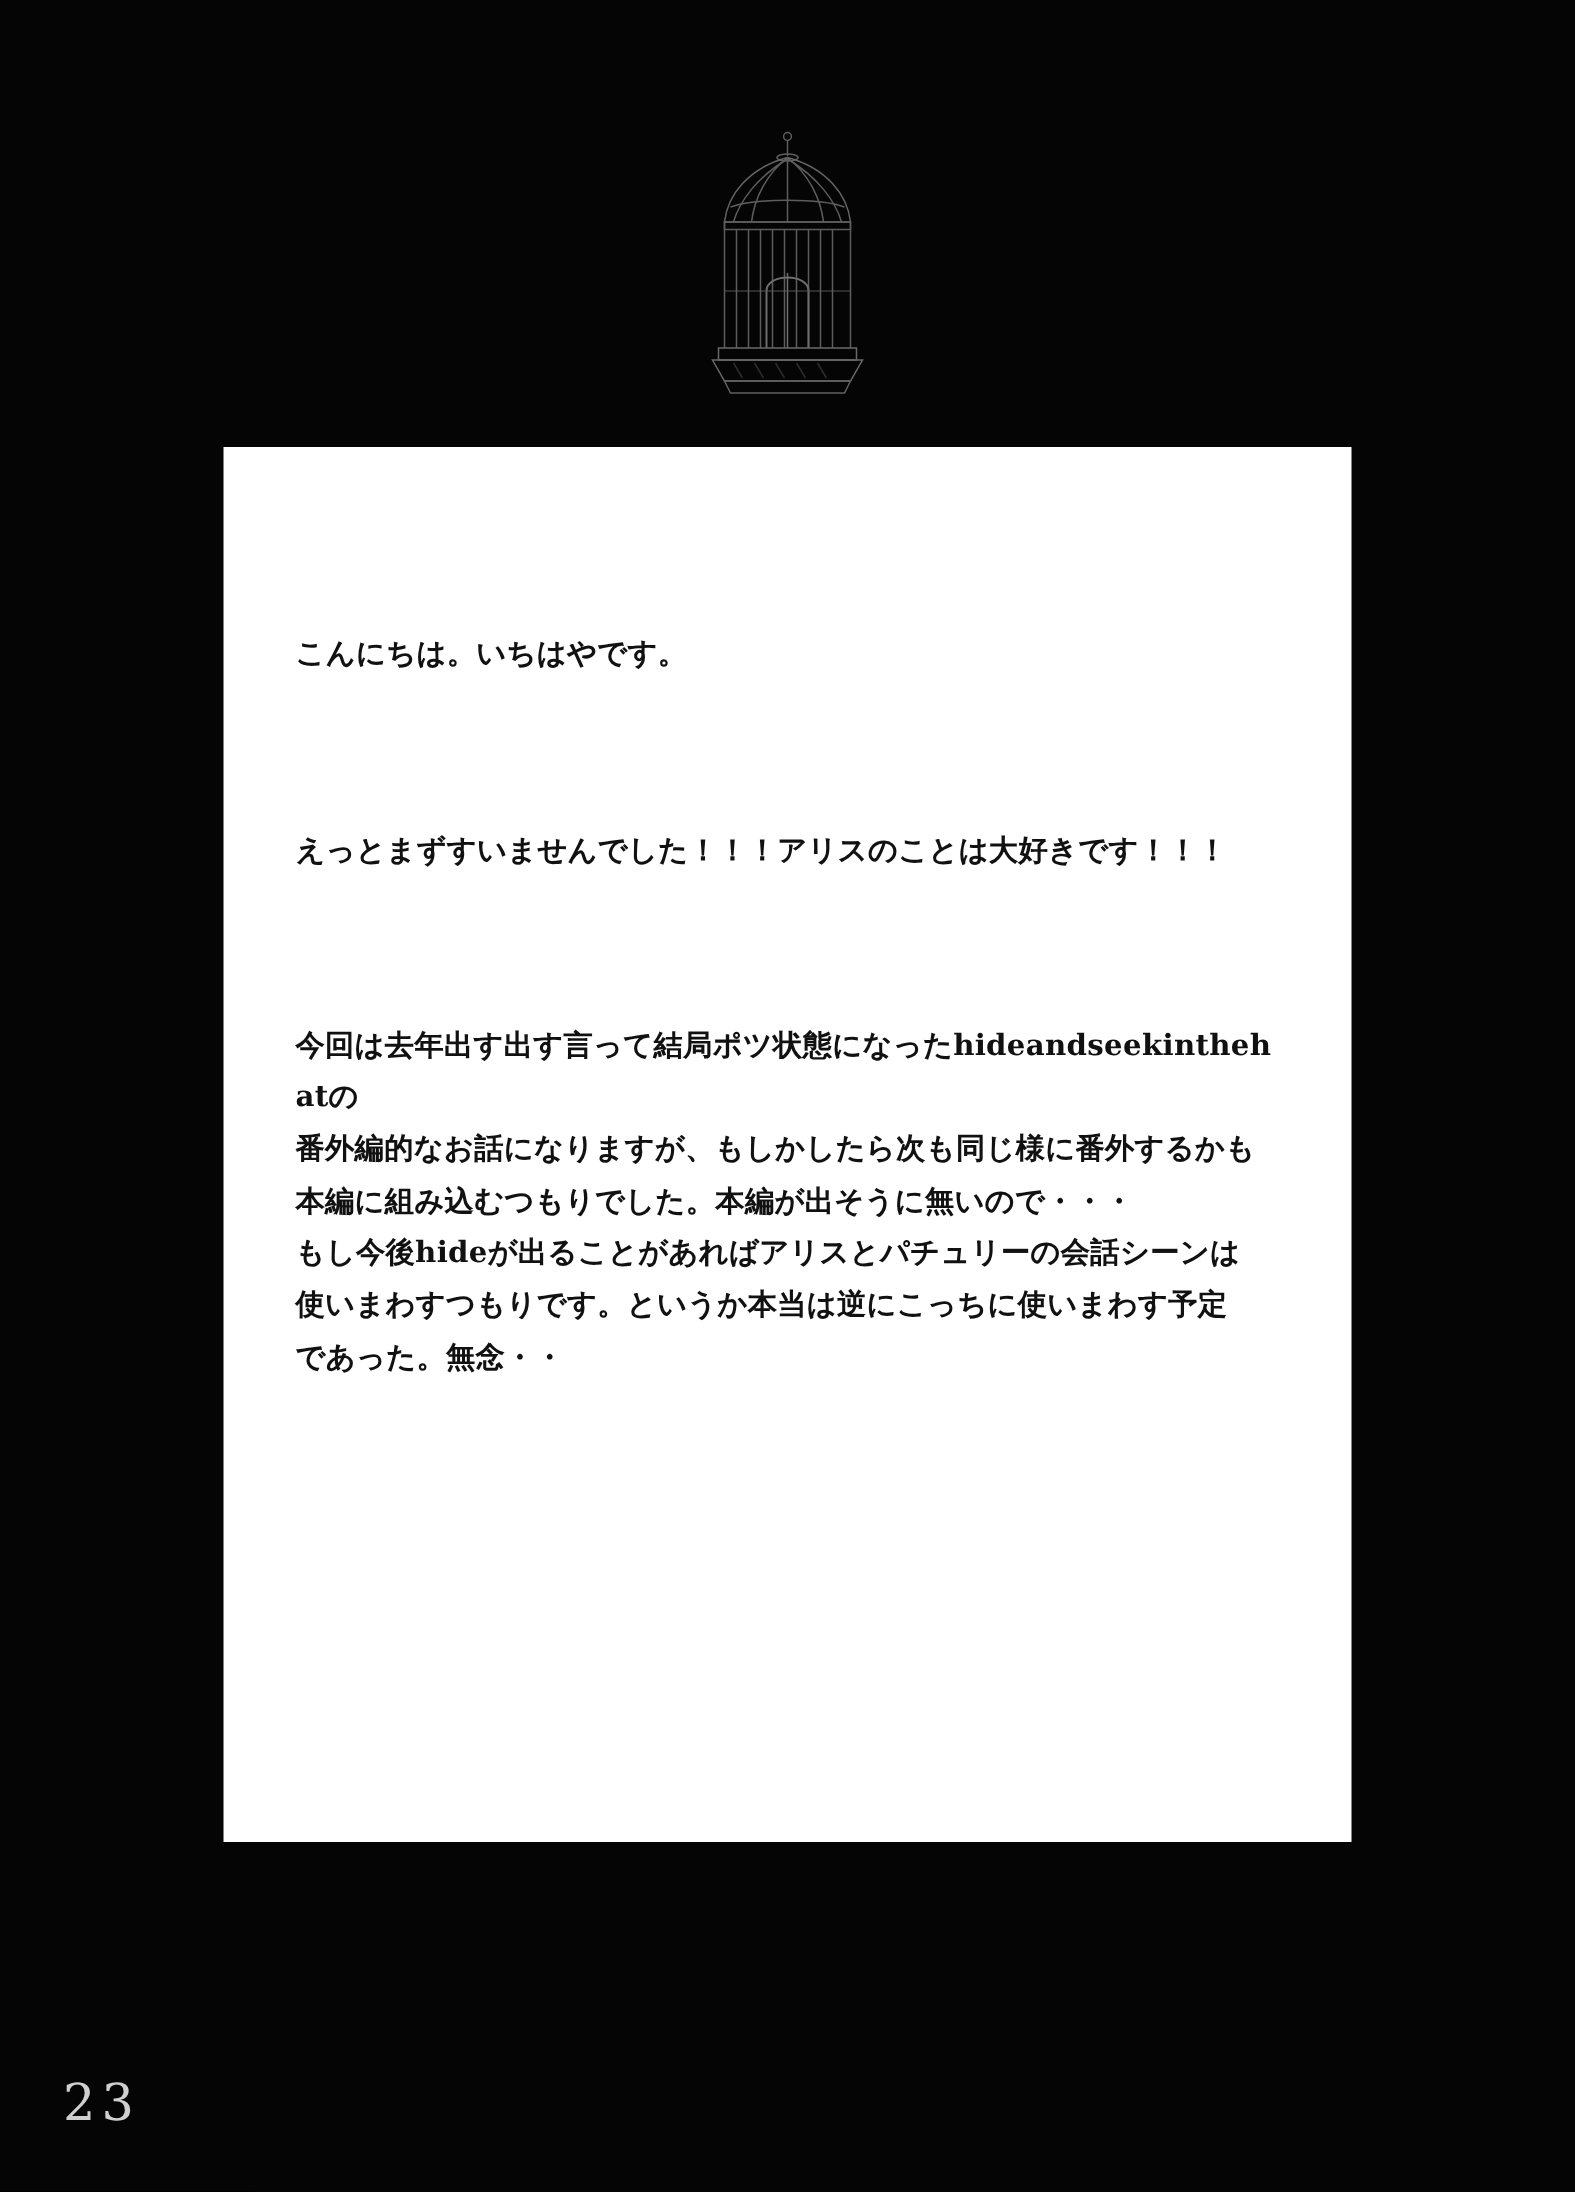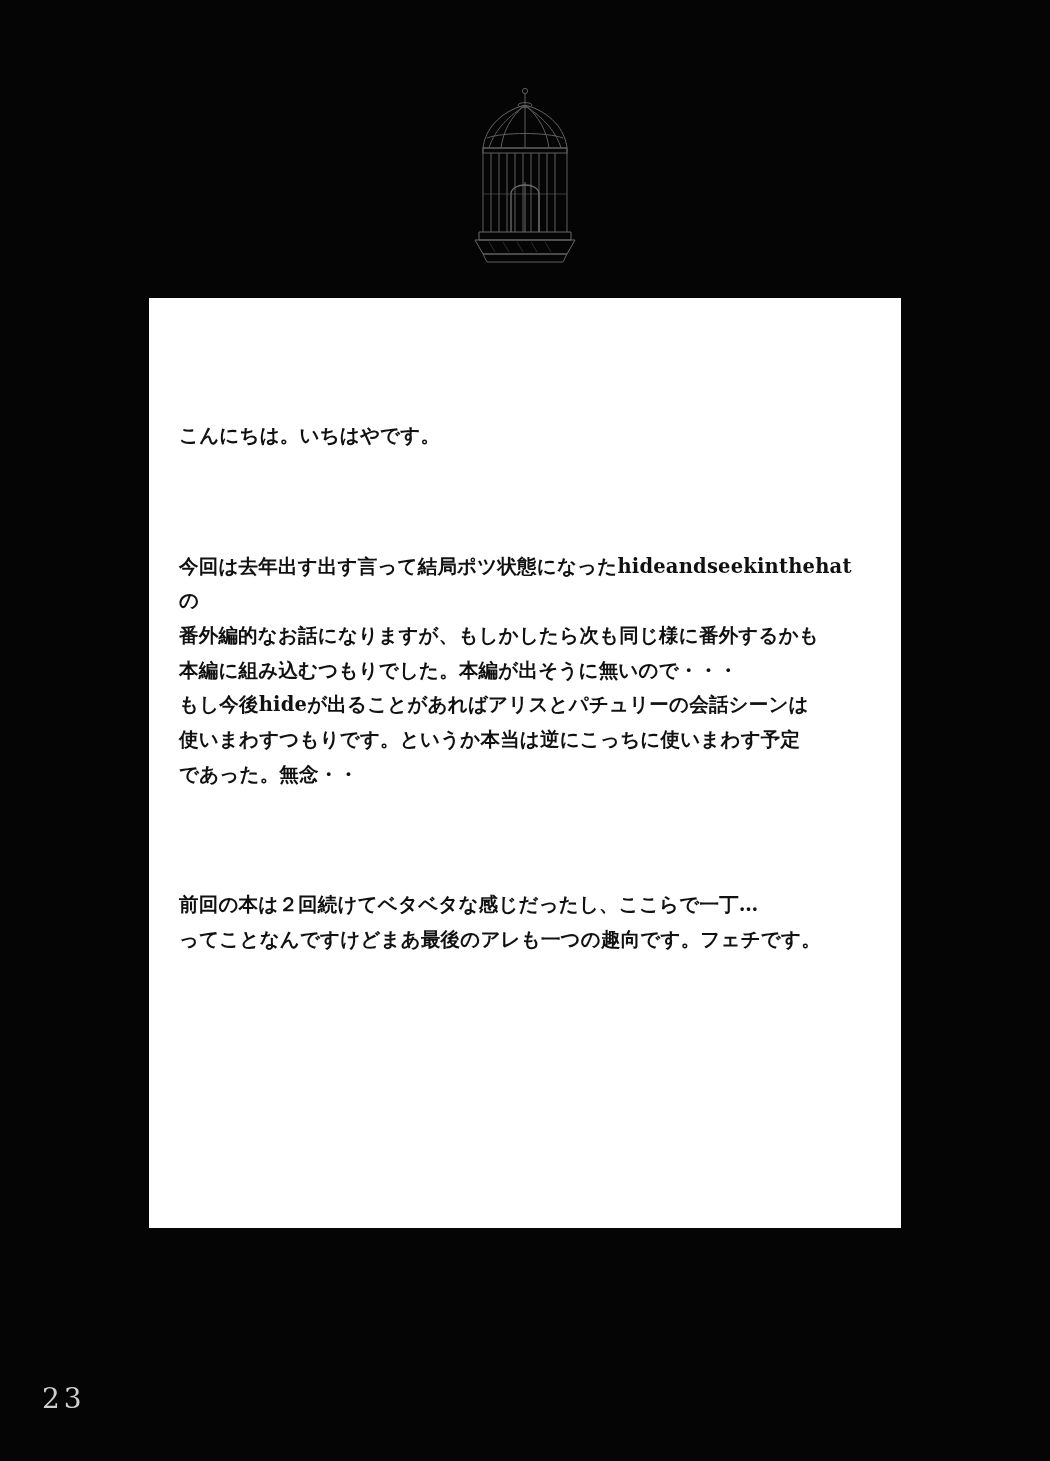--- a/index.html
+++ b/index.html
@@ -34,21 +34,21 @@
     opacity: 0.55;
   }
   .afterword-card {
     position: absolute;
     left: 149px;
     top: 298px;
     width: 752px;
     height: 930px;
     background: #ffffff;
     box-sizing: border-box;
-    padding: 52px 30px;
+    padding: 52px 48px;
   }
   .afterword-body {
     color: #111111;
     font-family: "DejaVu Serif", "Liberation Serif", serif;
     font-size: 19.5px;
     line-height: 1.78;
     font-weight: 700;
     letter-spacing: 0.2px;
     white-space: pre-wrap;
     word-break: break-all;
@@ -59,21 +59,21 @@
   }
   .para:last-child {
     margin-bottom: 0;
   }
   .page-number {
     position: absolute;
     left: 42px;
     top: 1382px;
     color: #cfcfcf;
     font-family: "DejaVu Serif", "Liberation Serif", serif;
-    font-size: 28px;
+    font-size: 34px;
     letter-spacing: 4px;
     font-weight: 400;
   }
 </style>
 </head>
 <body>
 
 <div class="page">
 
   <div class="cage-wrap">
@@ -117,28 +117,27 @@
         <path d="M28 172 L112 172 L108 180 L32 180 Z" stroke="#bdbdbd"></path>
 
         <path d="M34 160 L40 170 M48 160 L54 170 M62 160 L68 170 M76 160 L82 170 M90 160 L96 170" opacity="0.45"></path>
       </g>
     </svg>
   </div>
 
   <div class="afterword-card">
     <div class="afterword-body">
       <p class="para">こんにちは。いちはやです。</p>
+      <p class="para">えっとまずすいませんでした！！！アリスのことは大好きです！！！</p>
       <p class="para">今回は去年出す出す言って結局ポツ状態になったhideandseekinthehatの
 番外編的なお話になりますが、もしかしたら次も同じ様に番外するかも
 本編に組み込むつもりでした。本編が出そうに無いので・・・
 もし今後hideが出ることがあればアリスとパチュリーの会話シーンは
 使いまわすつもりです。というか本当は逆にこっちに使いまわす予定
 であった。無念・・</p>
-      <p class="para">前回の本は２回続けてベタベタな感じだったし、ここらで一丁…
-ってことなんですけどまあ最後のアレも一つの趣向です。フェチです。</p>
       
       
     </div>
   </div>
 
   <div class="page-number">23</div>
 
 </div>
 
 </body></html>

